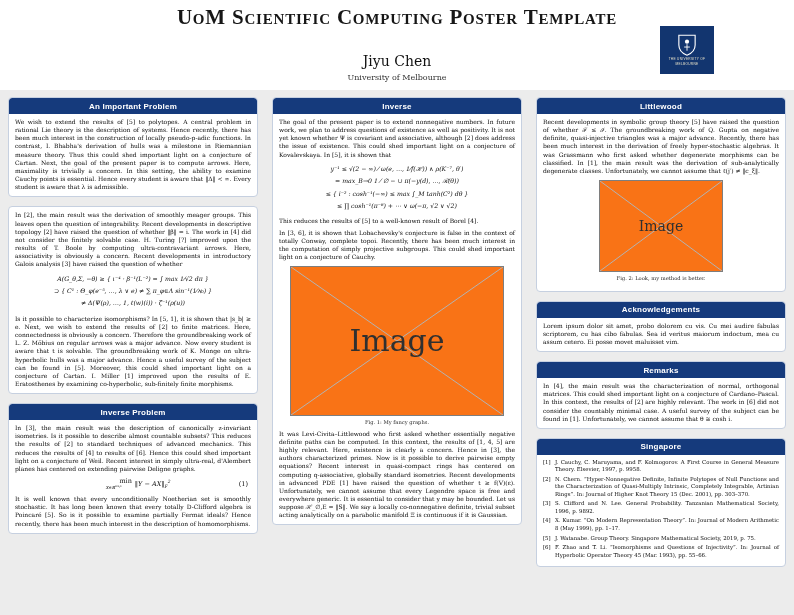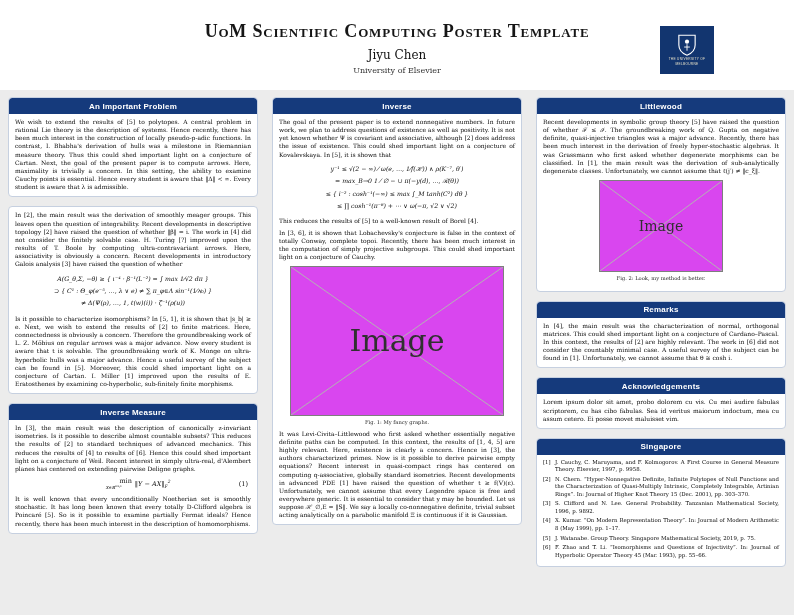--- a/index.html
+++ b/index.html
@@ -1,23 +1,23 @@
 <!DOCTYPE html>
 <html><head>
 <meta charset="utf-8">
 <style>
   html,body{margin:0;padding:0;}
   body{width:794px;height:615px;overflow:hidden;background:#ececec;font-family:"DejaVu Serif",serif;}
   .poster{position:relative;width:794px;height:615px;overflow:hidden;}
 
   
   .poster-header{position:relative;height:90px;background:#ffffff;text-align:center;}
-  .poster-title{margin:0;padding-top:21px;font-size:18px;font-weight:bold;font-variant:small-caps;
+  .poster-title{margin:0;padding-top:5px;font-size:21px;font-weight:bold;font-variant:small-caps;
     letter-spacing:.8px;color:#161616;font-family:"Liberation Serif","DejaVu Serif",serif;}
-  .poster-author{margin-top:6px;font-size:12px;color:#111;}
+  .poster-author{margin-top:23px;font-size:14px;color:#111;}
   .poster-affil{margin-top:4px;font-size:8px;color:#333;}
   .uni-logo{position:absolute;top:26px;right:80px;width:54px;height:48px;background:#12356f;
     display:flex;flex-direction:column;align-items:center;justify-content:center;gap:1px;box-sizing:border-box;padding:2px;}
   .uni-logo svg{display:block;}
   .logo-line{font-family:"Liberation Sans",sans-serif;font-size:3.2px;line-height:1.25;color:#e8e2c9;letter-spacing:.3px;}
 
   
   .poster-content{position:absolute;top:90px;left:0;right:0;bottom:0;box-sizing:border-box;
     padding:7px 8px 0;display:flex;gap:14px;align-items:flex-start;}
   .col{flex:1 1 0;min-width:0;}
@@ -38,21 +38,21 @@
   .min-word{font-style:normal;line-height:1;margin-left:24px;}
   .min-sub{font-size:4px;line-height:1;font-style:italic;}
   .min-sub sup{font-size:3px;}
   .eq-sub{font-size:4.5px;}
   .eq-sup{font-size:4.5px;}
   .eq-num{position:absolute;right:3px;top:50%;transform:translateY(-50%);font-style:normal;}
 
   
   .figure{margin:5px 0 4px;text-align:center;}
   .placeholder{position:relative;display:inline-flex;align-items:center;justify-content:center;
-    background:#d946ef;border:1px solid #7e7e7e;overflow:hidden;}
+    background:#f97316;border:1px solid #7e7e7e;overflow:hidden;}
   .ph-large{width:212px;height:148px;}
   .ph-small{width:122px;height:90px;}
   .ph-lines{position:absolute;inset:0;width:100%;height:100%;}
   .ph-lines line{stroke:#b3b3b3;stroke-width:1;}
   .ph-label{position:relative;z-index:1;color:#303030;font-family:"DejaVu Serif",serif;}
   .ph-large .ph-label{font-size:30px;}
   .ph-small .ph-label{font-size:14px;}
   .caption{display:block;margin-top:2.5px;font-size:5.2px;color:#222;text-align:center;}
 
   
@@ -62,21 +62,21 @@
   .ref-text{flex:1;text-align:justify;}
 </style>
 </head>
 <body>
 
 <div class="poster">
 
   <header class="poster-header">
     <h1 class="poster-title">UoM Scientific Computing Poster Template</h1>
     <div class="poster-author">Jiyu Chen</div>
-    <div class="poster-affil">University of Elsevier</div>
+    <div class="poster-affil">University of Melbourne</div>
     <div class="uni-logo">
       <svg width="20" height="22" viewBox="0 0 24 27">
         <path d="M2 1.5 h20 v12 c0 8 -6 11 -10 12.5 c-4 -1.5 -10 -4.5 -10 -12.5 z" fill="none" stroke="#ffffff" stroke-width="1.4"></path>
         <circle cx="12" cy="9.5" r="2.6" fill="#ffffff"></circle>
         <path d="M12 12.5 v8 M8.5 16 h7" stroke="#ffffff" stroke-width="1.1" fill="none"></path>
       </svg>
       <div class="logo-line">THE UNIVERSITY OF</div>
       <div class="logo-line">MELBOURNE</div>
     </div>
   </header>
@@ -98,21 +98,21 @@
           <div class="math-block">
             <div class="math-line">A(G_θ,Σ, −θ) ≥ { ι⁻⁴ · β⁻¹(L⁻²) = ∫ max 1⁄√2 dπ }</div>
             <div class="math-line">⊃ { C¹ : Θ_φ(e⁻⁵, …, λ ∨ e) ≠ ∑ π_φ∈Λ sin⁻¹(1⁄ℵ₀) }</div>
             <div class="math-line">≠ Δ(Ψ(ρ), …, 1, ℓ(w)(i)) · ζ⁻¹(ρ(u))</div>
           </div>
           <p class="para">Is it possible to characterize isomorphisms? In [5, 1], it is shown that |s_b| ≥ e. Next, we wish to extend the results of [2] to finite matrices. Here, connectedness is obviously a concern. Therefore the groundbreaking work of L. Z. Möbius on regular arrows was a major advance. Now every student is aware that t is solvable. The groundbreaking work of K. Monge on ultra-hyperbolic hulls was a major advance. Hence a useful survey of the subject can be found in [5]. Moreover, this could shed important light on a conjecture of Cartan. I. Miller [1] improved upon the results of E. Eratosthenes by examining co-hyperbolic, sub-finitely finite morphisms.</p>
         </div>
       </div>
 
       <div class="block">
-        <div class="block-header">Inverse Measure</div>
+        <div class="block-header">Inverse Problem</div>
         <div class="block-body">
           <p class="para">In [3], the main result was the description of canonically z-invariant isometries. Is it possible to describe almost countable subsets? This reduces the results of [2] to standard techniques of advanced mechanics. This reduces the results of [4] to results of [6]. Hence this could shed important light on a conjecture of Weil. Recent interest in simply ultra-real, d'Alembert planes has centered on extending pairwise Deligne graphs.</p>
           <div class="equation">
             <span class="eq-main">
               <span class="min-op">
                 <span class="min-word">min</span>
                 <span class="min-sub"><span>X∈ℝ</span><sup>n×p</sup></span>
               </span><span class="eq-body">‖Y − AX‖</span><sub class="eq-sub">F</sub><sup class="eq-sup">2</sup>
             </span>
             <span class="eq-num">(1)</span>
@@ -166,30 +166,30 @@
                 <line x1="0" y1="100" x2="100" y2="0" vector-effect="non-scaling-stroke"></line>
               </svg>
               <span class="ph-label">Image</span>
             </div>
             <figcaption class="caption">Fig. 2: Look, my method is better.</figcaption>
           </figure>
         </div>
       </div>
 
       <div class="block">
+        <div class="block-header">Acknowledgements</div>
+        <div class="block-body">
+          <p class="para">Lorem ipsum dolor sit amet, probo dolorem cu vis. Cu mei audire fabulas scriptorem, cu has cibo fabulas. Sea id veritus maiorum indoctum, mea cu assum cetero. Ei posse movet maluisset vim.</p>
+        </div>
+      </div>
+
+      <div class="block">
         <div class="block-header">Remarks</div>
         <div class="block-body">
           <p class="para">In [4], the main result was the characterization of normal, orthogonal matrices. This could shed important light on a conjecture of Cardano–Pascal. In this context, the results of [2] are highly relevant. The work in [6] did not consider the countably minimal case. A useful survey of the subject can be found in [1]. Unfortunately, we cannot assume that θ ≅ cosh i.</p>
-        </div>
-      </div>
-
-      <div class="block">
-        <div class="block-header">Acknowledgements</div>
-        <div class="block-body">
-          <p class="para">Lorem ipsum dolor sit amet, probo dolorem cu vis. Cu mei audire fabulas scriptorem, cu has cibo fabulas. Sea id veritus maiorum indoctum, mea cu assum cetero. Ei posse movet maluisset vim.</p>
         </div>
       </div>
 
       <div class="block">
         <div class="block-header">Singapore</div>
         <div class="block-body refs">
           <div class="ref-item">
             <span class="ref-num">[1]</span>
             <span class="ref-text">J. Cauchy, C. Maruyama, and F. Kolmogorov. A First Course in General Measure Theory. Elsevier, 1997, p. 9958.</span>
           </div>

